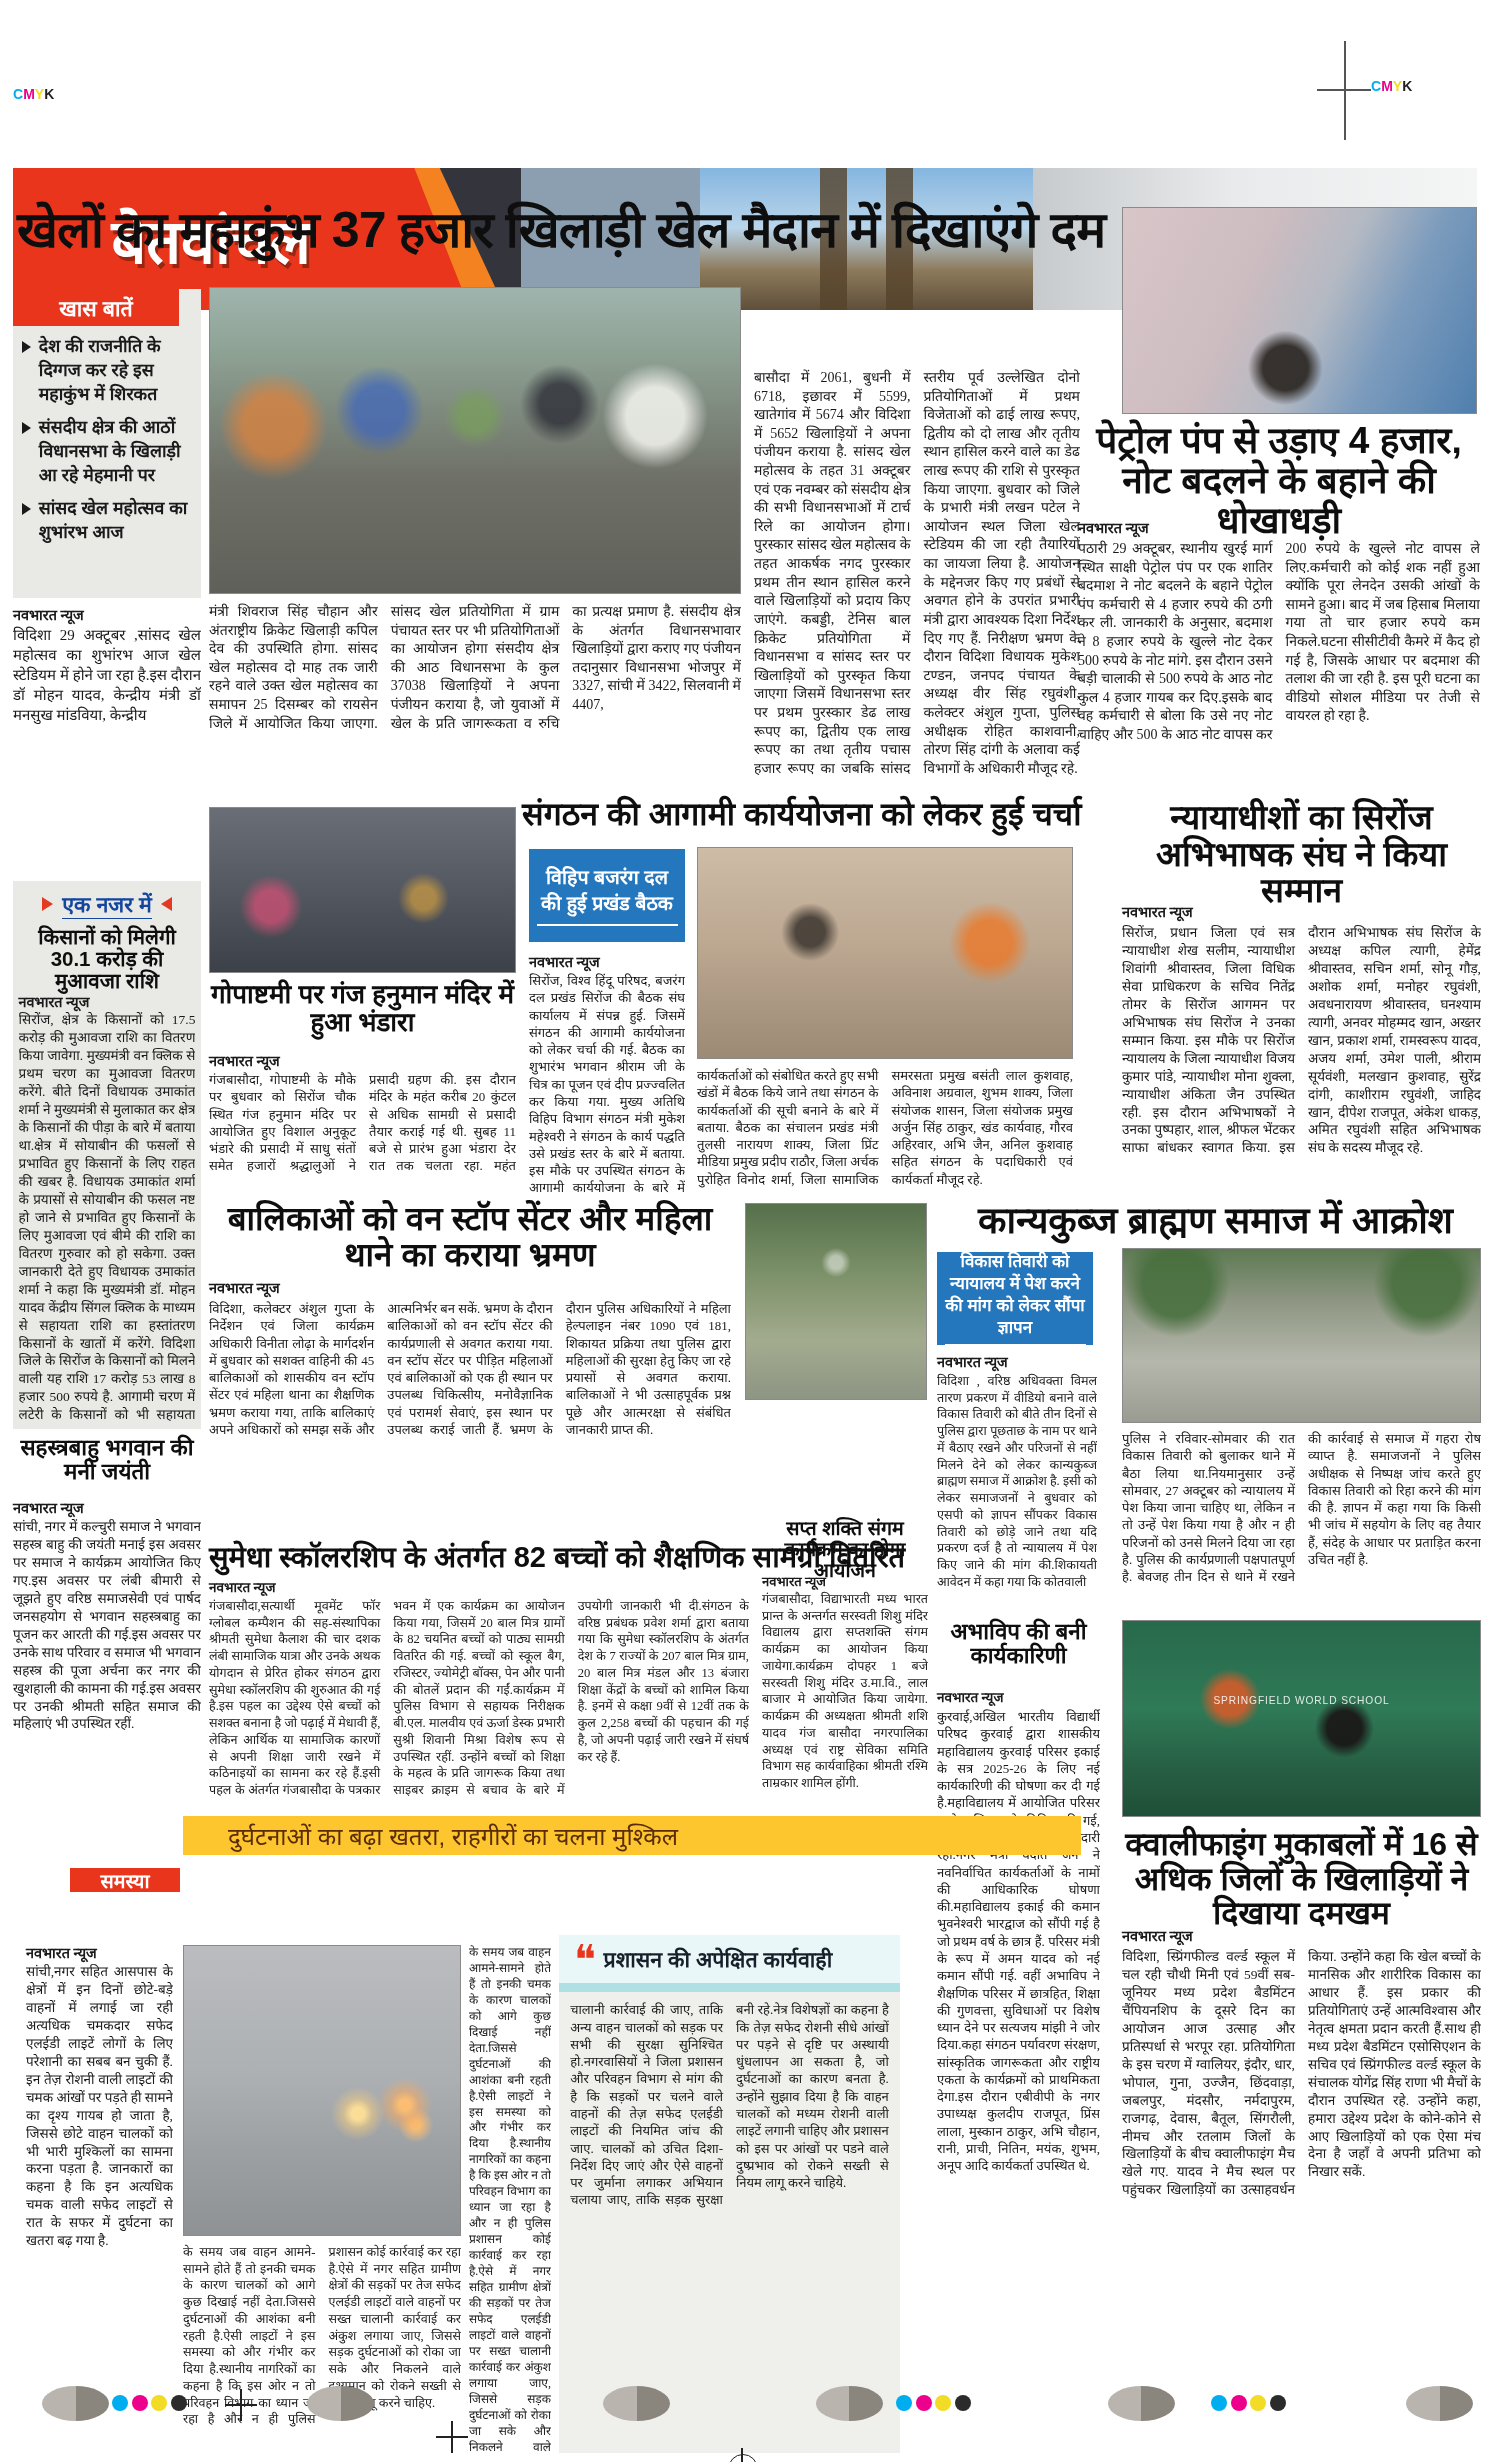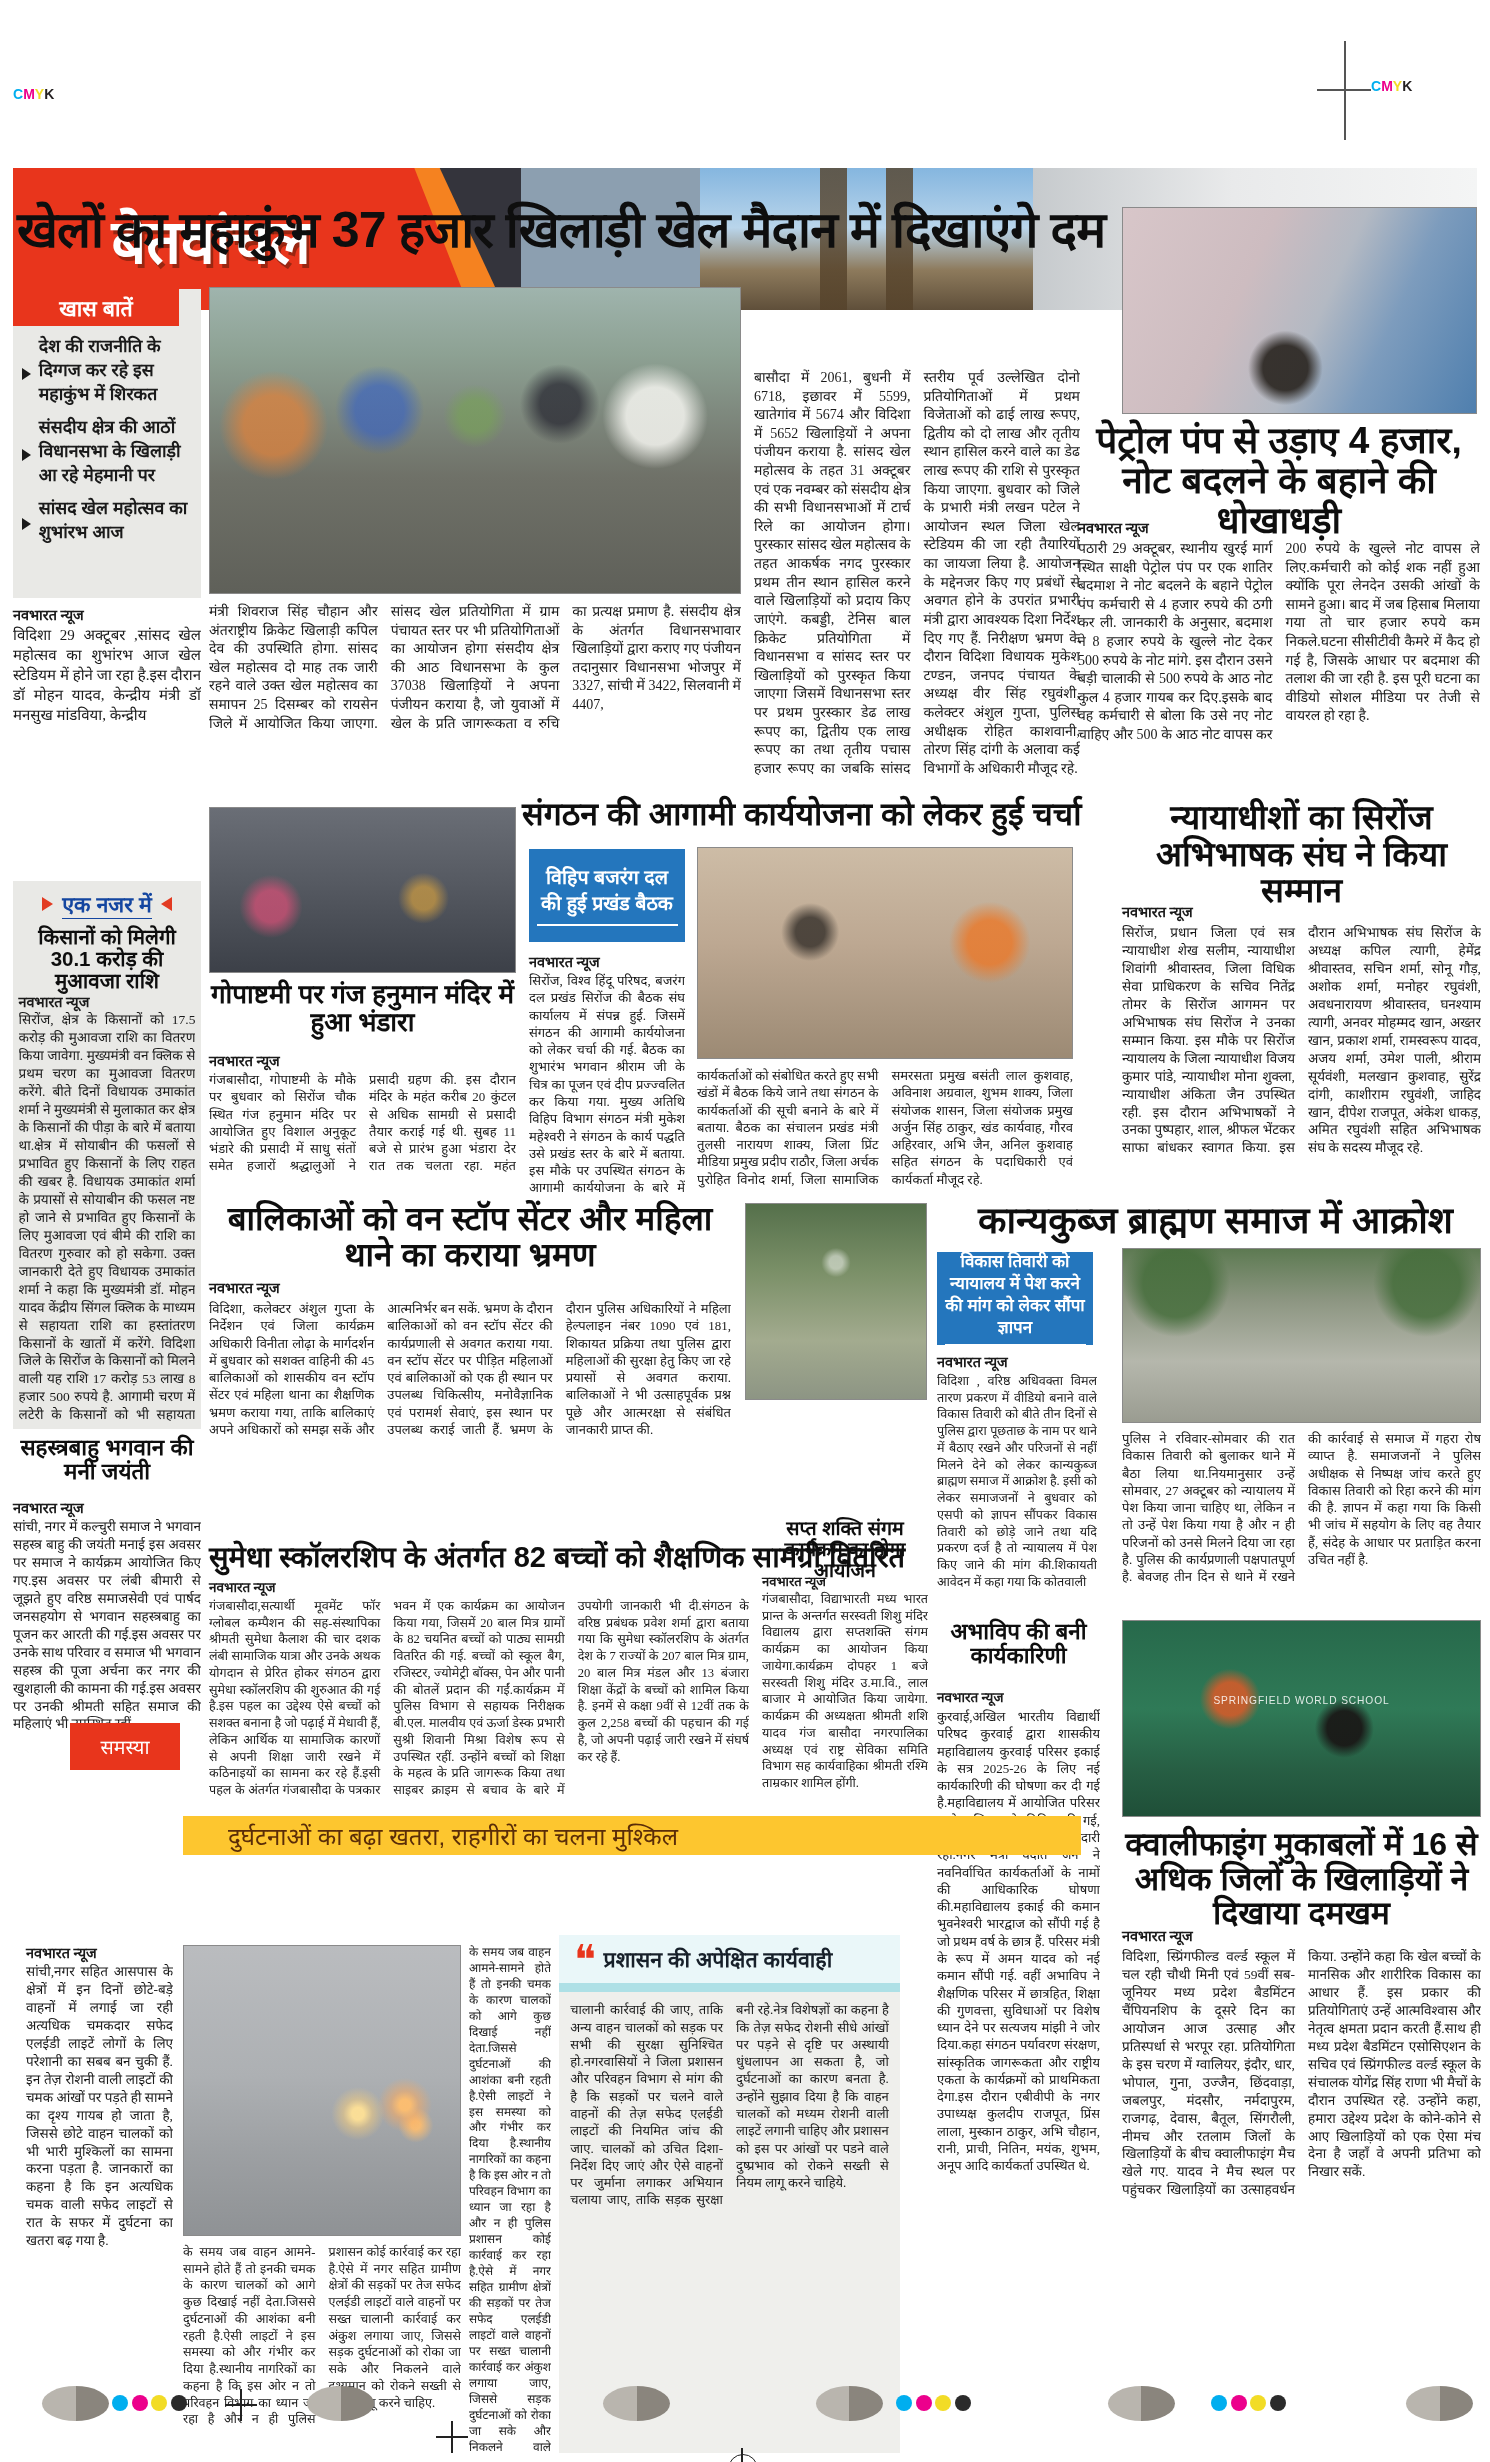--- a/index.html
+++ b/index.html
@@ -18,21 +18,21 @@
   .cmyk span{font-family:"Liberation Sans",sans-serif;font-weight:bold;font-size:14px;}
   .ink-c{color:#00aeef}.ink-m{color:#ec008c}.ink-y{color:#f2dc26}.ink-k{color:#231f20}
   .mark-ellipse{width:67px;height:35px;border-radius:50%;background:linear-gradient(90deg,#b9b5ae 50%,#8a857d 50%);}
   .mark-cross{width:32px;height:32px;position:relative;}
   .mark-cross::before{content:"";position:absolute;left:0;right:0;top:15px;height:1.9px;background:#222;}
   .mark-cross::after{content:"";position:absolute;top:0;bottom:0;left:15px;width:1.9px;background:#222;}
   .mark-target{width:28px;height:28px;border:1.9px solid #222;border-radius:50%;position:relative;}
   .mark-target::before{content:"";position:absolute;left:-7.5px;right:-7.5px;top:12px;height:1.9px;background:#222;}
   .mark-target::after{content:"";position:absolute;top:-7.5px;bottom:-7.5px;left:12px;width:1.9px;background:#222;}
   .dots span{display:inline-block;width:16px;height:16px;border-radius:50%;margin-right:3.7px;}
-  .bullet{display:flex;gap:7.5px;margin:9.3px 7.5px 0 9.3px;align-items:center;}
+  .bullet{display:flex;gap:7.5px;margin:9.3px 7.5px 0 9.3px;}
   .tri{width:0;height:0;border-top:6.5px solid transparent;border-bottom:6.5px solid transparent;border-left:9.3px solid #1a1a1a;margin-top:5.6px;flex:none;}
   .tri-red-r{width:0;height:0;border-top:7.5px solid transparent;border-bottom:7.5px solid transparent;border-left:11.2px solid #e23b22;}
   .tri-red-l{width:0;height:0;border-top:7.5px solid transparent;border-bottom:7.5px solid transparent;border-right:11.2px solid #e23b22;}
   .thinline{background:#555;}
 </style>
 </head>
 <body>
 
 <div id="page">
 
@@ -159,21 +159,21 @@
     </div>
     <div class="hl" style="font-size:20.5px;margin-top:7.5px;">किसानों को मिलेगी 30.1 करोड़ की मुआवजा राशि</div>
     <div class="byline">नवभारत न्यूज</div>
     <div class="body-text" style="height:410px;font-size:13.5px;">सिरोंज, क्षेत्र के किसानों को 17.5 करोड़ की मुआवजा राशि का वितरण किया जावेगा. मुख्यमंत्री वन क्लिक से प्रथम चरण का मुआवजा वितरण करेंगे. बीते दिनों विधायक उमाकांत शर्मा ने मुख्यमंत्री से मुलाकात कर क्षेत्र के किसानों की पीड़ा के बारे में बताया था.क्षेत्र में सोयाबीन की फसलों से प्रभावित हुए किसानों के लिए राहत की खबर है. विधायक उमाकांत शर्मा के प्रयासों से सोयाबीन की फसल नष्ट हो जाने से प्रभावित हुए किसानों के लिए मुआवजा एवं बीमे की राशि का वितरण गुरुवार को हो सकेगा. उक्त जानकारी देते हुए विधायक उमाकांत शर्मा ने कहा कि मुख्यमंत्री डॉ. मोहन यादव केंद्रीय सिंगल क्लिक के माध्यम से सहायता राशि का हस्तांतरण किसानों के खातों में करेंगे. विदिशा जिले के सिरोंज के किसानों को मिलने वाली यह राशि 17 करोड़ 53 लाख 8 हजार 500 रुपये है. आगामी चरण में लटेरी के किसानों को भी सहायता राशि का वितरण होगा.</div>
   </div>
 
   <div class="abs hl" style="left:13px;top:1436px;width:188px;font-size:22.4px;">सहस्त्रबाहु भगवान की मनी जयंती</div>
   <div class="abs byline" style="left:13px;top:1498px;width:188px;">नवभारत न्यूज</div>
   <div class="abs body-text" style="left:13px;top:1518px;width:188px;height:294px;font-size:13.5px;">सांची, नगर में कल्चुरी समाज ने भगवान सहस्त्र बाहु की जयंती मनाई इस अवसर पर समाज ने कार्यक्रम आयोजित किए गए.इस अवसर पर लंबी बीमारी से जूझते हुए वरिष्ठ समाजसेवी एवं पार्षद जनसहयोग से भगवान सहस्त्रबाहु का पूजन कर आरती की गई.इस अवसर पर उनके साथ परिवार व समाज भी भगवान सहस्त्र की पूजा अर्चना कर नगर की खुशहाली की कामना की गई.इस अवसर पर उनकी श्रीमती सहित समाज की महिलाएं भी उपस्थित रहीं.</div>
 
-  <div class="abs" style="left:70px;top:1723px;width:110px;height:47px;background:#e8351c;color:#fff;display:flex;align-items:center;justify-content:center;font-family:'Liberation Sans',sans-serif;font-weight:400;font-size:19.6px;">समस्या</div>
+  <div class="abs" style="left:70px;top:1868px;width:110px;height:24px;background:#e8351c;color:#fff;display:flex;align-items:center;justify-content:center;font-family:'Liberation Sans',sans-serif;font-weight:700;font-size:19.6px;">समस्या</div>
   <div class="abs" style="left:183px;top:1816px;width:898px;height:39px;background:#fdc62f;display:flex;align-items:center;padding-left:45px;box-sizing:border-box;">
     <span style="color:#5a2d08;font-family:'Liberation Sans',sans-serif;font-weight:400;font-size:24px;">दुर्घटनाओं का बढ़ा खतरा, राहगीरों का चलना मुश्किल</span>
   </div>
   <div class="abs byline" style="left:26px;top:1943px;width:147px;">नवभारत न्यूज</div>
   <div class="abs body-text" style="left:26px;top:1963px;width:147px;height:486px;font-size:13.5px;">सांची,नगर सहित आसपास के क्षेत्रों में इन दिनों छोटे-बड़े वाहनों में लगाई जा रही अत्यधिक चमकदार सफेद एलईडी लाइटें लोगों के लिए परेशानी का सबब बन चुकी हैं. इन तेज़ रोशनी वाली लाइटों की चमक आंखों पर पड़ते ही सामने का दृश्य गायब हो जाता है, जिससे छोटे वाहन चालकों को भी भारी मुश्किलों का सामना करना पड़ता है. जानकारों का कहना है कि इन अत्यधिक चमक वाली सफेद लाइटों से रात के सफर में दुर्घटना का खतरा बढ़ गया है.</div>
   <div class="abs photo" style="left:183px;top:1945px;width:278px;height:291px;background:radial-gradient(circle at 63% 58%,rgba(255,225,150,.95) 0 2.5%,rgba(255,210,120,.45) 6%,transparent 11%),radial-gradient(circle at 80% 55%,rgba(255,190,110,.95) 0 2%,rgba(255,170,90,.5) 5%,transparent 10%),radial-gradient(circle at 84% 62%,rgba(255,190,110,.9) 0 1.5%,transparent 6%),linear-gradient(180deg,#babcbf 0%,#adb0b3 45%,#9b9ea1 75%,#8f9295 100%);"></div>
   <div class="abs body-text" style="left:469px;top:1945px;width:82px;height:507px;font-size:12px;">के समय जब वाहन आमने-सामने होते हैं तो इनकी चमक के कारण चालकों को आगे कुछ दिखाई नहीं देता.जिससे दुर्घटनाओं की आशंका बनी रहती है.ऐसी लाइटों ने इस समस्या को और गंभीर कर दिया है.स्थानीय नागरिकों का कहना है कि इस ओर न तो परिवहन विभाग का ध्यान जा रहा है और न ही पुलिस प्रशासन कोई कार्रवाई कर रहा है.ऐसे में नगर सहित ग्रामीण क्षेत्रों की सड़कों पर तेज सफेद एलईडी लाइटों वाले वाहनों पर सख्त चालानी कार्रवाई कर अंकुश लगाया जाए, जिससे सड़क दुर्घटनाओं को रोका जा सके और निकलने वाले दृश्यमान को रोकने सख्ती से नियम लागू करने चाहिए.</div>
   <div class="abs body-text cols-2" style="left:183px;top:2244px;width:278px;height:207px;font-size:12.6px;">के समय जब वाहन आमने-सामने होते हैं तो इनकी चमक के कारण चालकों को आगे कुछ दिखाई नहीं देता.जिससे दुर्घटनाओं की आशंका बनी रहती है.ऐसी लाइटों ने इस समस्या को और गंभीर कर दिया है.स्थानीय नागरिकों का कहना है कि इस ओर न तो परिवहन विभाग का ध्यान जा रहा है और न ही पुलिस प्रशासन कोई कार्रवाई कर रहा है.ऐसे में नगर सहित ग्रामीण क्षेत्रों की सड़कों पर तेज सफेद एलईडी लाइटों वाले वाहनों पर सख्त चालानी कार्रवाई कर अंकुश लगाया जाए, जिससे सड़क दुर्घटनाओं को रोका जा सके और निकलने वाले दृश्यमान को रोकने सख्ती से नियम लागू करने चाहिए.</div>
 
   <div class="abs" style="left:559px;top:1935px;width:341px;height:518px;background:#efefec;">

